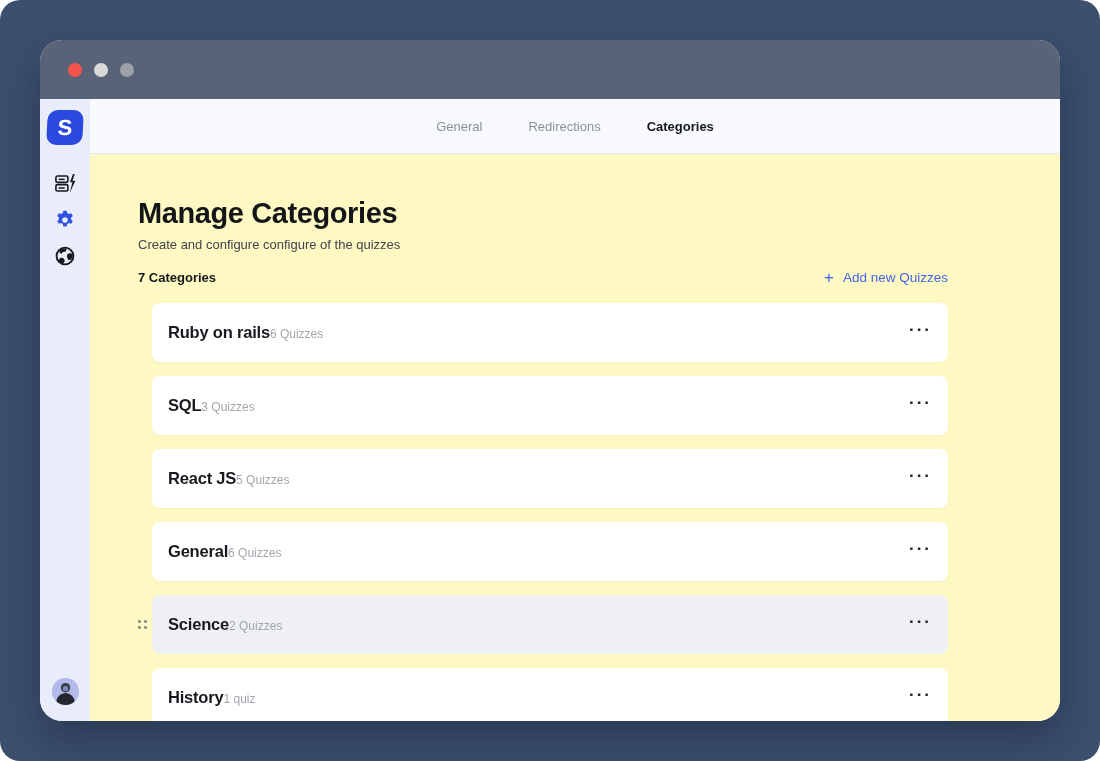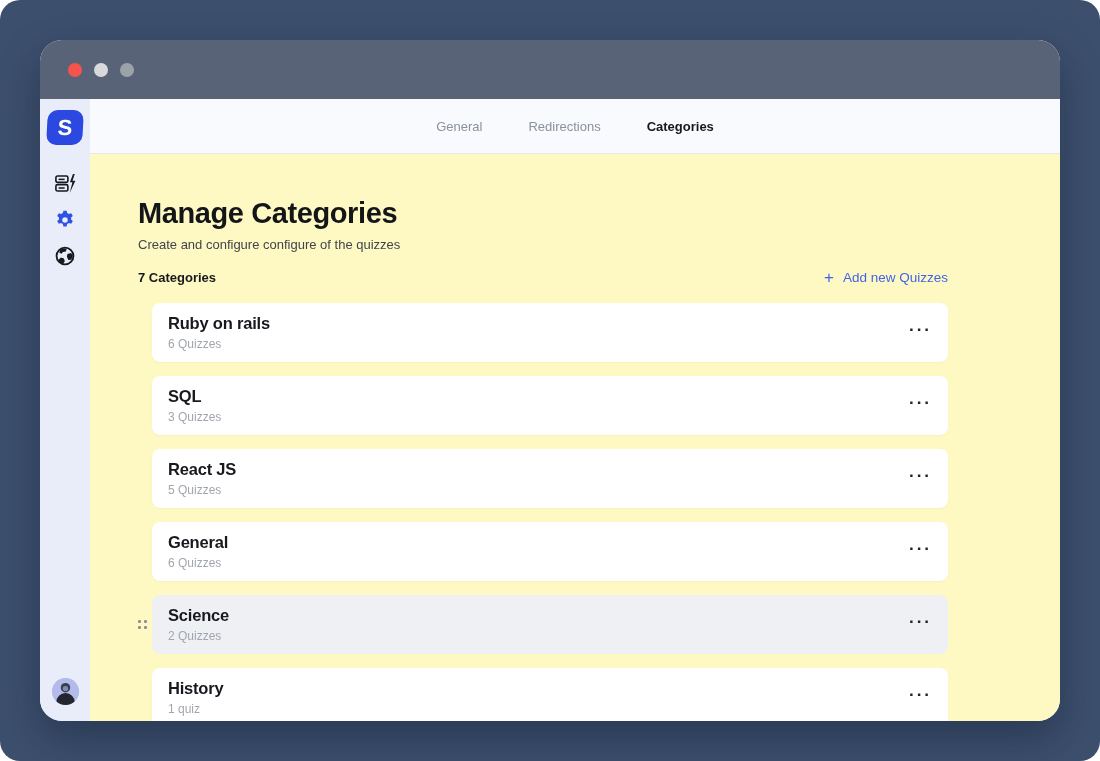--- a/index.html
+++ b/index.html
@@ -103,21 +103,21 @@
 
   .cat-list { margin-top: 17px; }
   .cat-row { position: relative; padding-left: 14px; margin-bottom: 14px; }
   .card {
     height: 59px; border-radius: 8px; background: #ffffff;
     box-shadow: 0 1px 2px rgba(20,30,60,.04);
     display: flex; align-items: center;
     padding: 0 16px; cursor: pointer;
   }
   .card.highlighted { background: #EEF0F4; box-shadow: none; }
-  .card-text { display: flex; flex-direction: column; justify-content: center; }
+  .card-text { display: flex; justify-content: center; }
   .card-title { font-size: 16.5px; font-weight: 700; color: #17191E; letter-spacing: -0.2px; }
   .card-sub { font-size: 12px; color: #A1A5AD; margin-top: 4px; }
   .menu-btn {
     margin-left: auto; border: none; background: transparent; cursor: pointer;
     font-family: inherit;
     font-size: 17px; font-weight: 800; color: #202329; letter-spacing: 2px;
     line-height: 1; padding: 4px 0 10px 0;
   }
   .drag-handle {
     position: absolute; left: 0; top: 50%; transform: translateY(-50%);

